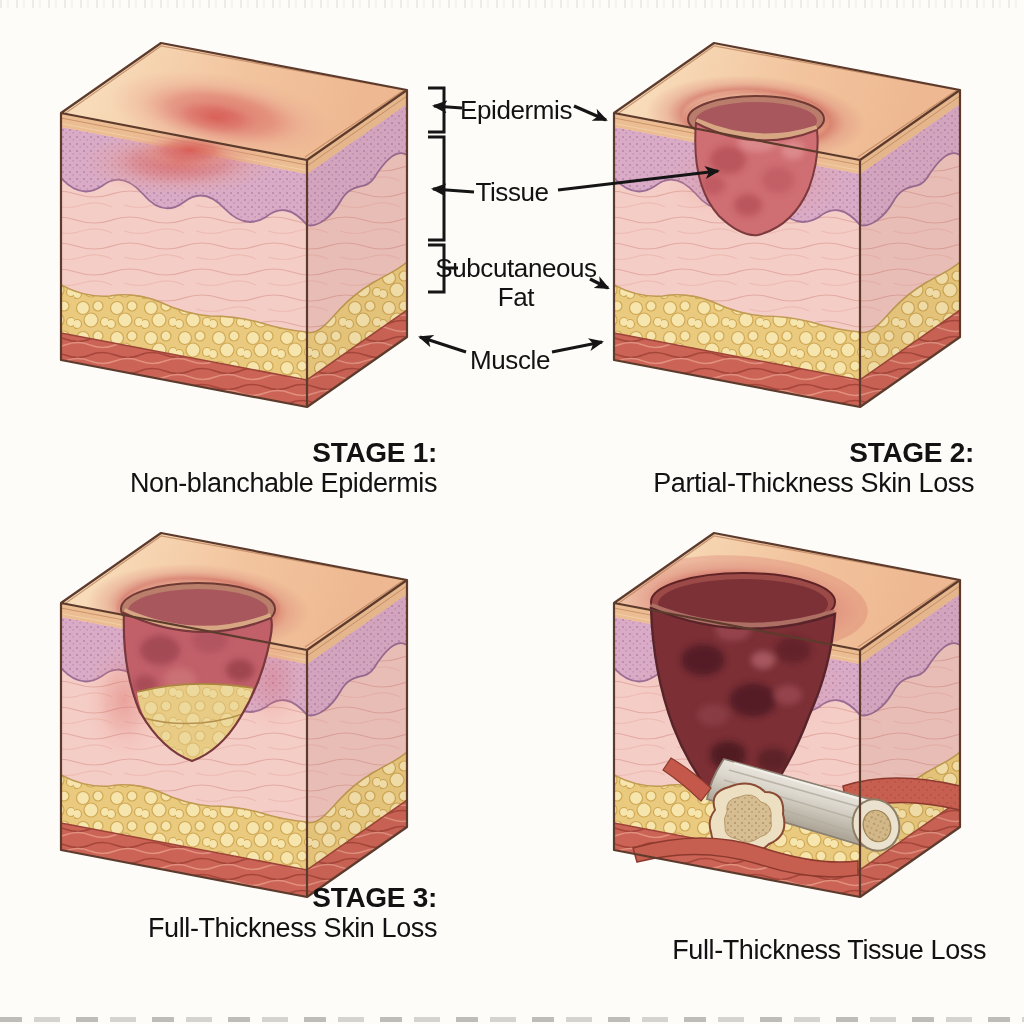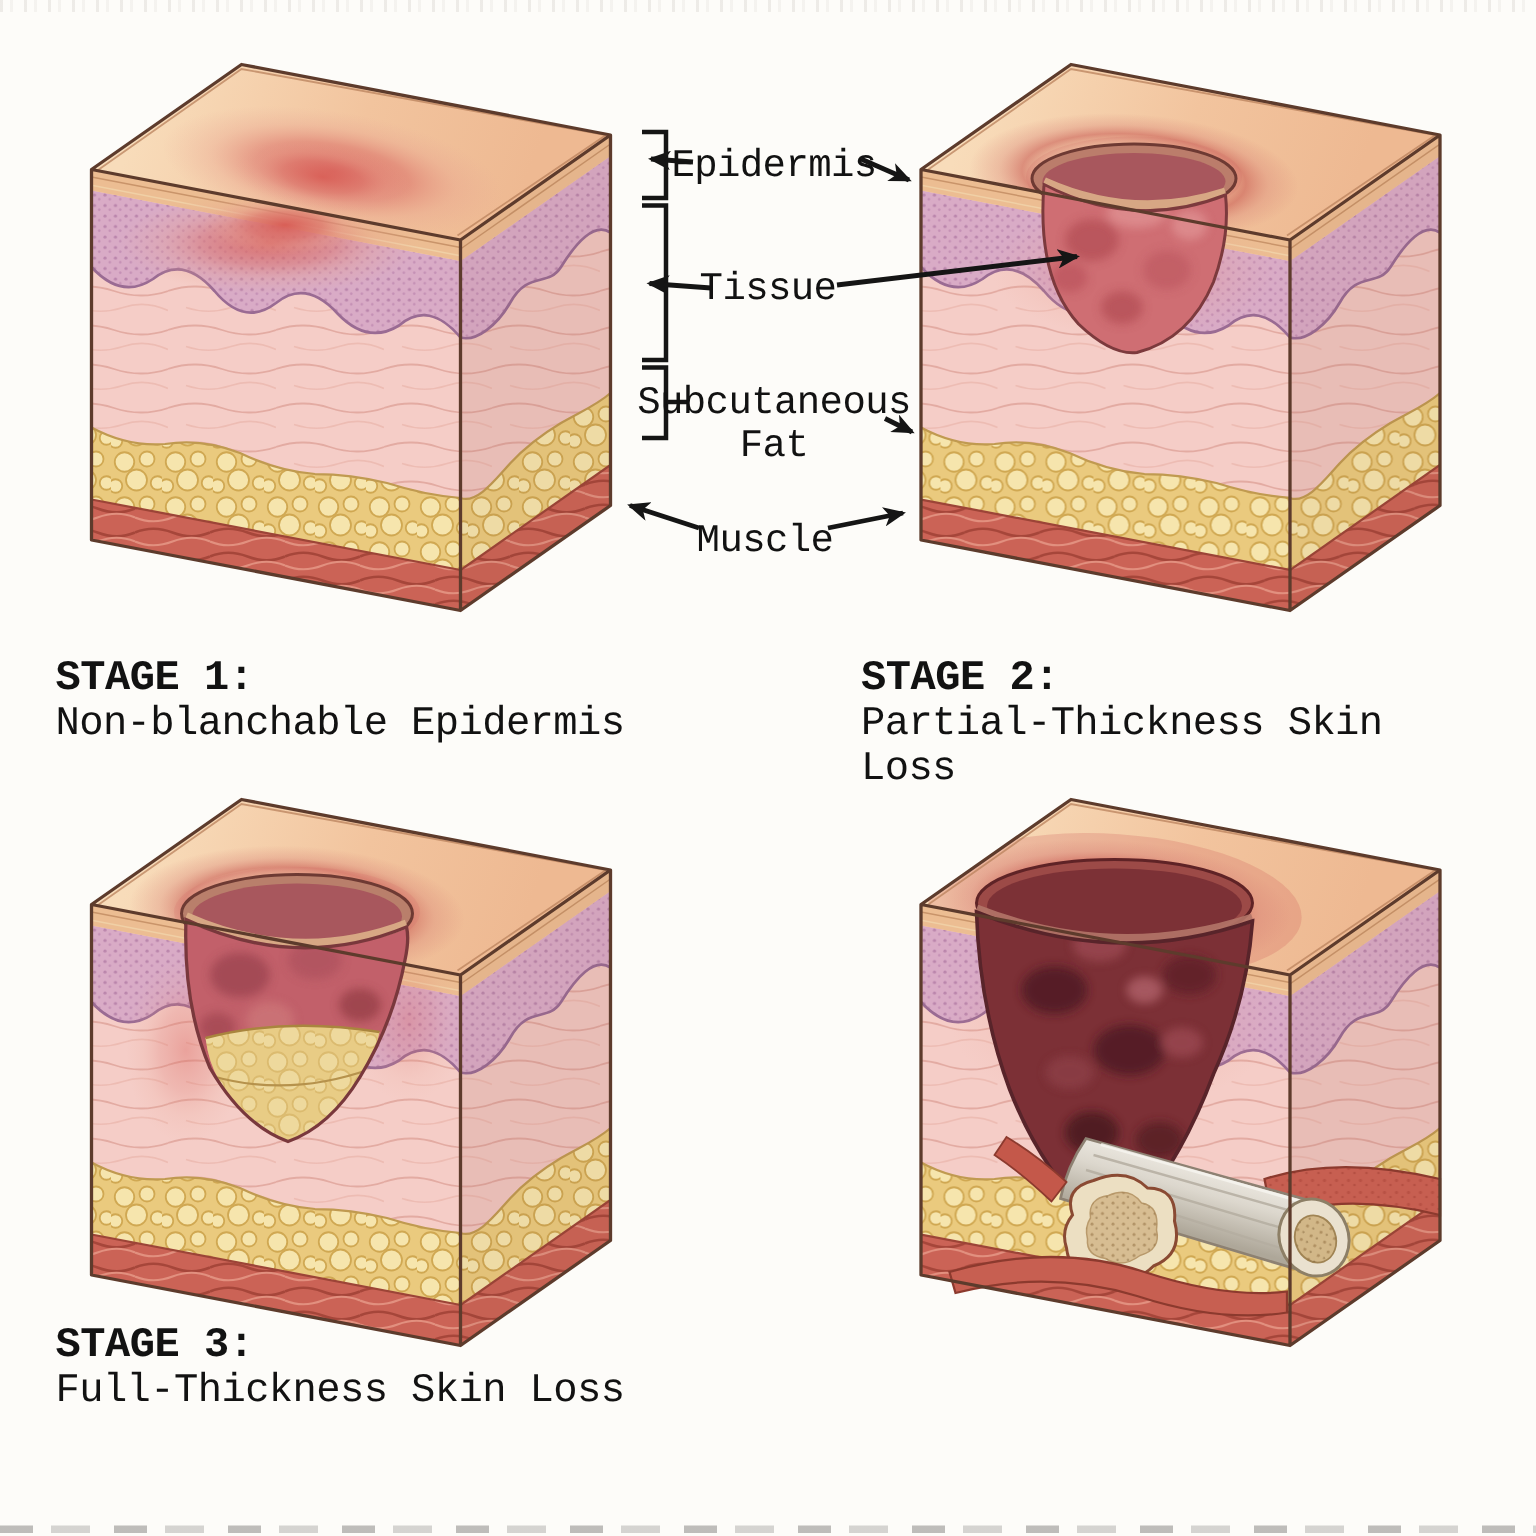--- a/index.html
+++ b/index.html
@@ -1,24 +1,24 @@
 <!DOCTYPE html>
 <html><head>
 <meta charset="utf-8">
 <style>
   html,body{margin:0;padding:0;background:#fdfcf9;}
   #canvas{position:relative;width:1024px;height:1024px;background:#fdfcf9;overflow:hidden;
-          font-family:Liberation Mono, monospace;color:#121212;}
+          font-family:Liberation Sans, sans-serif;color:#121212;}
   .panel{position:absolute;width:380px;height:400px;}
   #p1{left:40px;top:30px;} #p2{left:593px;top:30px;}
   #p3{left:40px;top:520px;} #p4{left:593px;top:520px;}
   #ann{position:absolute;left:0;top:0;width:1024px;height:1024px;pointer-events:none;}
   .layer-label{position:absolute;transform:translate(-50%,-50%);font-size:26px;
                letter-spacing:-0.4px;color:#121212;white-space:nowrap;}
-  .caption{position:absolute;width:400px;text-align:left;}
+  .caption{position:absolute;width:400px;text-align:right;}
   .cap-title{font-size:28px;font-weight:bold;line-height:30px;letter-spacing:-0.3px;}
   .cap-sub{font-size:27px;line-height:30px;letter-spacing:-0.4px;}
   .artifact{position:absolute;left:0;width:100%;pointer-events:none;}
   .artifact.top{top:0;height:8px;opacity:.45;
     background:repeating-linear-gradient(90deg,rgba(140,130,120,.30) 0 2px,transparent 2px 7px,rgba(150,140,130,.18) 7px 9px,transparent 9px 16px);}
   .artifact.bottom{top:1017px;height:5px;opacity:.55;
     background:repeating-linear-gradient(90deg,rgba(45,42,40,.55) 0 22px,transparent 22px 34px,rgba(45,42,40,.35) 34px 60px,transparent 60px 76px);}
 </style>
 </head>
 <body>
@@ -380,17 +380,18 @@
   </div>
   <div class="caption" style="left:574px;top:438px">
     <div class="cap-title">STAGE 2:</div>
     <div class="cap-sub">Partial-Thickness Skin Loss</div>
   </div>
   <div class="caption" style="left:37px;top:883px">
     <div class="cap-title">STAGE 3:</div>
     <div class="cap-sub">Full-Thickness Skin Loss</div>
   </div>
   <div class="caption" style="left:586px;top:935px">
+    <div class="cap-sub">Full-Thickness Tissue Loss</div>
   </div>
 
   <div class="artifact top"></div>
   <div class="artifact bottom"></div>
 </div>
 
 </body></html>

